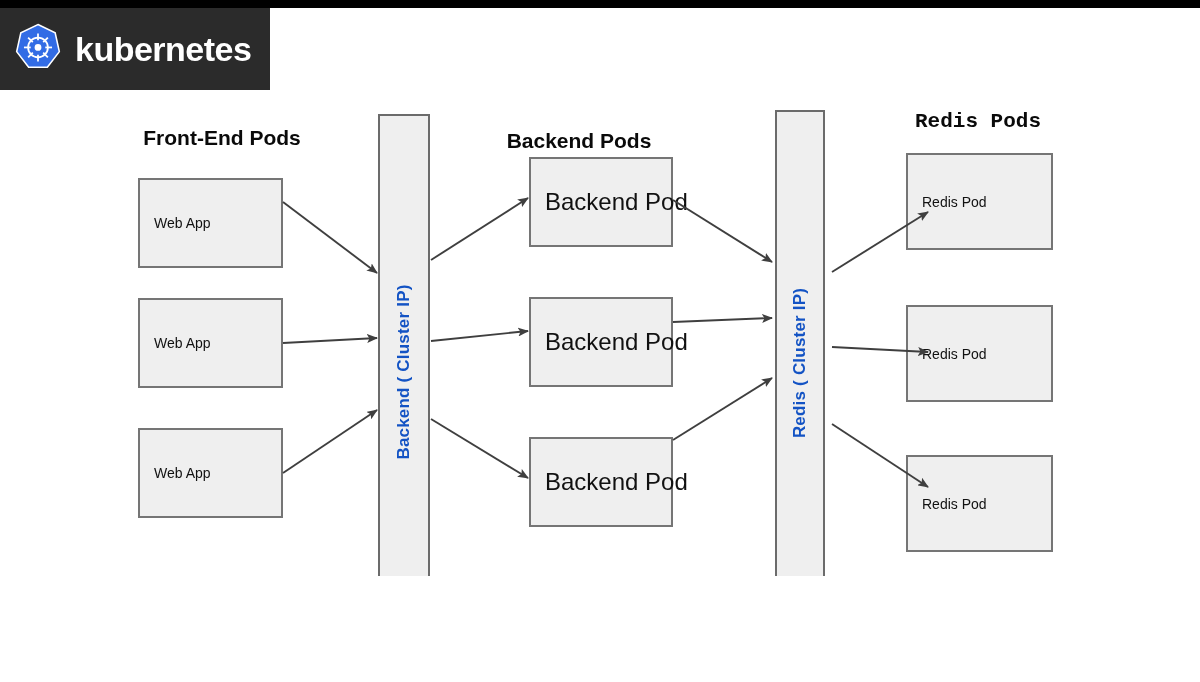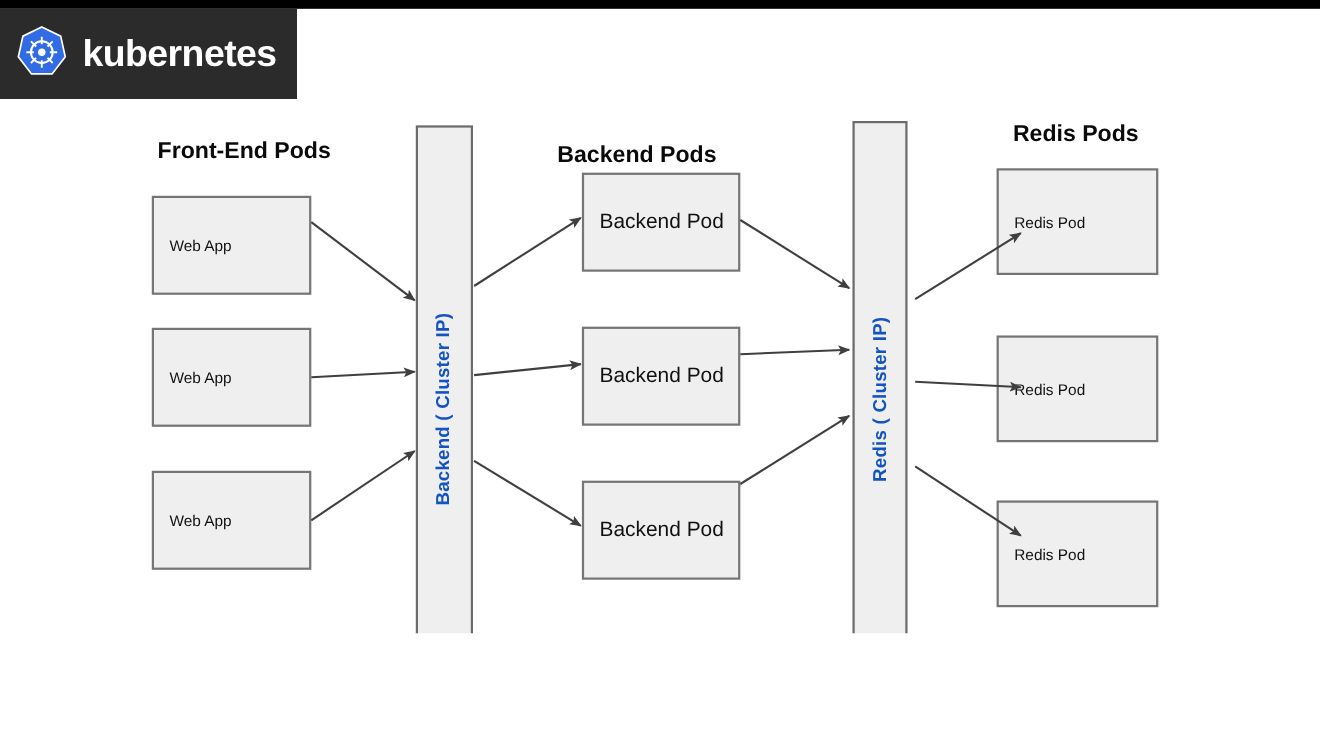--- a/index.html
+++ b/index.html
@@ -87,21 +87,21 @@
     display: flex;
     align-items: center;
     padding-left: 14px;
     box-sizing: border-box;
   }
   .pod-label {
     font-size: 14px;
     color: #111111;
     white-space: nowrap;
   }
-  .pod-box.backend .pod-label { font-size: 19px; }
+  .pod-box.backend .pod-label { font-size: 24px; }
 
   
   .svc-bar {
     position: absolute;
     background: #efefef;
     border: 2px solid #6b6b6b;
     box-sizing: border-box;
     display: flex;
     align-items: center;
     justify-content: center;
@@ -145,21 +145,21 @@
         <line x1="69" y1="28" x2="60" y2="37"></line>
         <line x1="40" y1="57" x2="31" y2="66"></line>
       </g>
     </svg>
     <div class="k8s-wordmark">kubernetes</div>
   </div>
 
 
   <div class="col-heading" style="left:132px; top:110px; width:180px;margin-top:16px;">Front-End Pods</div>
   <div class="col-heading" style="left:489px; top:110px; width:180px;margin-top:19px;">Backend Pods</div>
-  <div class="col-heading" style="left:888px; top:110px; width:180px;">Redis Pods</div>
+  <div class="col-heading" style="left:888px; top:110px; width:180px;font-family:Liberation Mono, monospace;">Redis Pods</div>
 
   <div class="pod-box frontend" style="left:138px; top:178px; width:145px; height:90px;">
     <span class="pod-label">Web App</span>
   </div>
   <div class="pod-box frontend" style="left:138px; top:298px; width:145px; height:90px;">
     <span class="pod-label">Web App</span>
   </div>
   <div class="pod-box frontend" style="left:138px; top:428px; width:145px; height:90px;">
     <span class="pod-label">Web App</span>
   </div>

